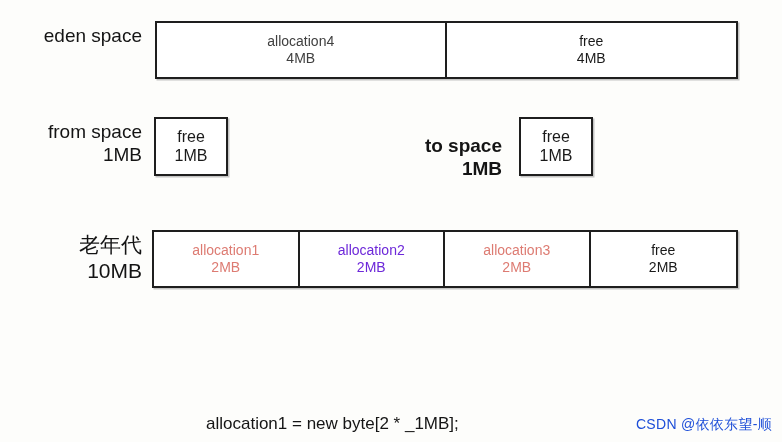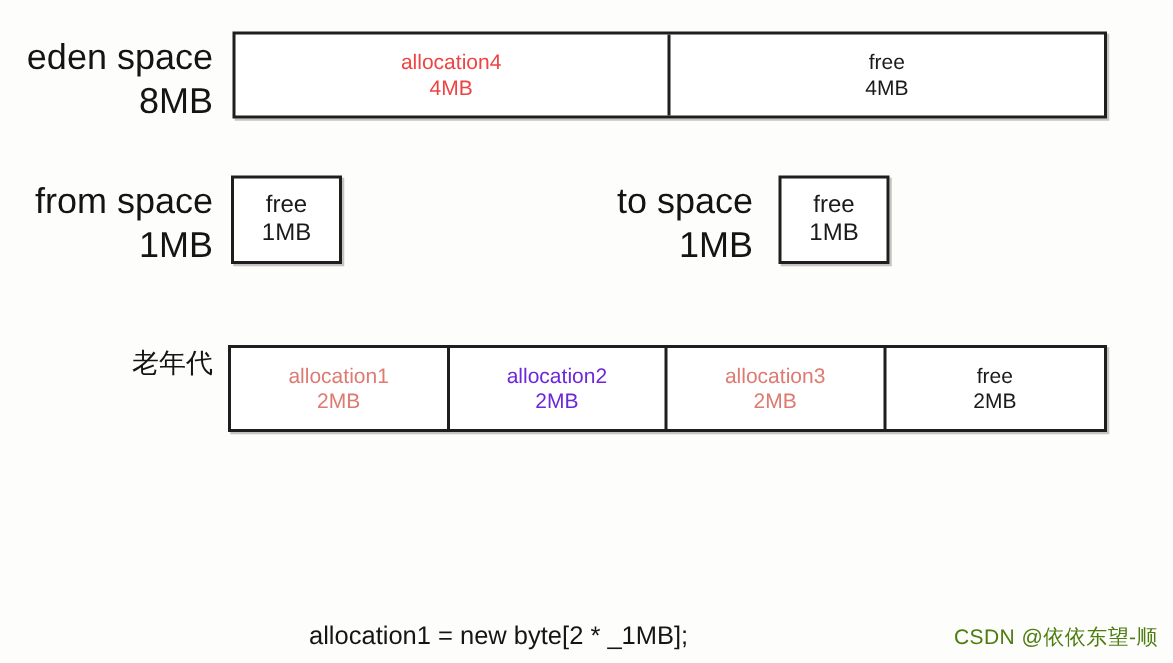--- a/index.html
+++ b/index.html
@@ -19,30 +19,30 @@
     position: relative;
     width: 782px;
     height: 442px;
   }
 
   
   .region-label {
     position: absolute;
     text-align: right;
     line-height: 1.22;
-    font-size: 24px;
+    font-size: 19px;
     color: #141414;
     white-space: nowrap;
   }
   .region-label .ln2 { display: block; }
 
   .label-eden  { left: 0px;   top: 24px;  width: 142px; }
   .label-from  { left: 0px;   top: 120px; width: 142px; }
-  .label-to    { left: 360px; top: 120px; width: 142px; }
-  .label-old   { left: 0px;   top: 232px; width: 142px; font-size: 18px; }
+  .label-to    { left: 360px; top: 134px; width: 142px; font-weight: bold; }
+  .label-old   { left: 0px;   top: 232px; width: 142px; font-size: 21px; }
 
   
   .bar {
     position: absolute;
     display: flex;
     box-sizing: border-box;
     border: 2px solid #1e1e1e;
     background: #ffffff;
     box-shadow: 1.5px 1.5px 0 0 rgba(150,150,150,0.55);
   }
@@ -102,25 +102,24 @@
     letter-spacing: 0.3px;
   }
 </style>
 </head>
 <body style="background: rgb(253, 253, 251);">
 
 <div id="canvas">
 
   <div class="region-label label-eden">
     <span>eden space</span>
-    <span class="ln2">8MB</span>
   </div>
 
   <div class="bar bar-eden">
-    <div class="cell alloc" style="flex: 0 0 50%; color: #ef4444;">
+    <div class="cell alloc" style="flex: 0 0 50%; color: #404040;">
       <span class="cell-name">allocation4</span>
       <span class="cell-size">4MB</span>
     </div>
     <div class="cell free" style="flex: 0 0 50%; color: rgb(26, 26, 26);">
       <span class="cell-name">free</span>
       <span class="cell-size">4MB</span>
     </div>
   </div>
 
   <div class="region-label label-from">
@@ -142,20 +141,21 @@
 
   <div class="bar bar-to">
     <div class="cell free" style="flex: 0 0 100%; color: rgb(26, 26, 26);">
       <span class="cell-name">free</span>
       <span class="cell-size">1MB</span>
     </div>
   </div>
 
   <div class="region-label label-old">
     <span>老年代</span>
+    <span class="ln2">10MB</span>
   </div>
 
   <div class="bar bar-old">
     <div class="cell alloc" style="flex: 0 0 25%; color: rgb(221, 123, 114); align-items: center;">
       <span class="cell-name">allocation1</span>
       <span class="cell-size">2MB</span>
     </div>
     <div class="cell alloc" style="flex: 0 0 25%; color: #6d28d9;">
       <span class="cell-name">allocation2</span>
       <span class="cell-size">2MB</span>
@@ -170,15 +170,15 @@
     </div>
   </div>
 
   <div class="code-block">
     <span class="code-line">allocation1 = new byte[2 * _1MB];</span>
     
     
     
   </div>
 
-  <div class="watermark" style="color: #4d7c0f;">CSDN @依依东望-顺</div>
+  <div class="watermark" style="color: #1d4ed8;">CSDN @依依东望-顺</div>
 
 </div>
 
 </body></html>

